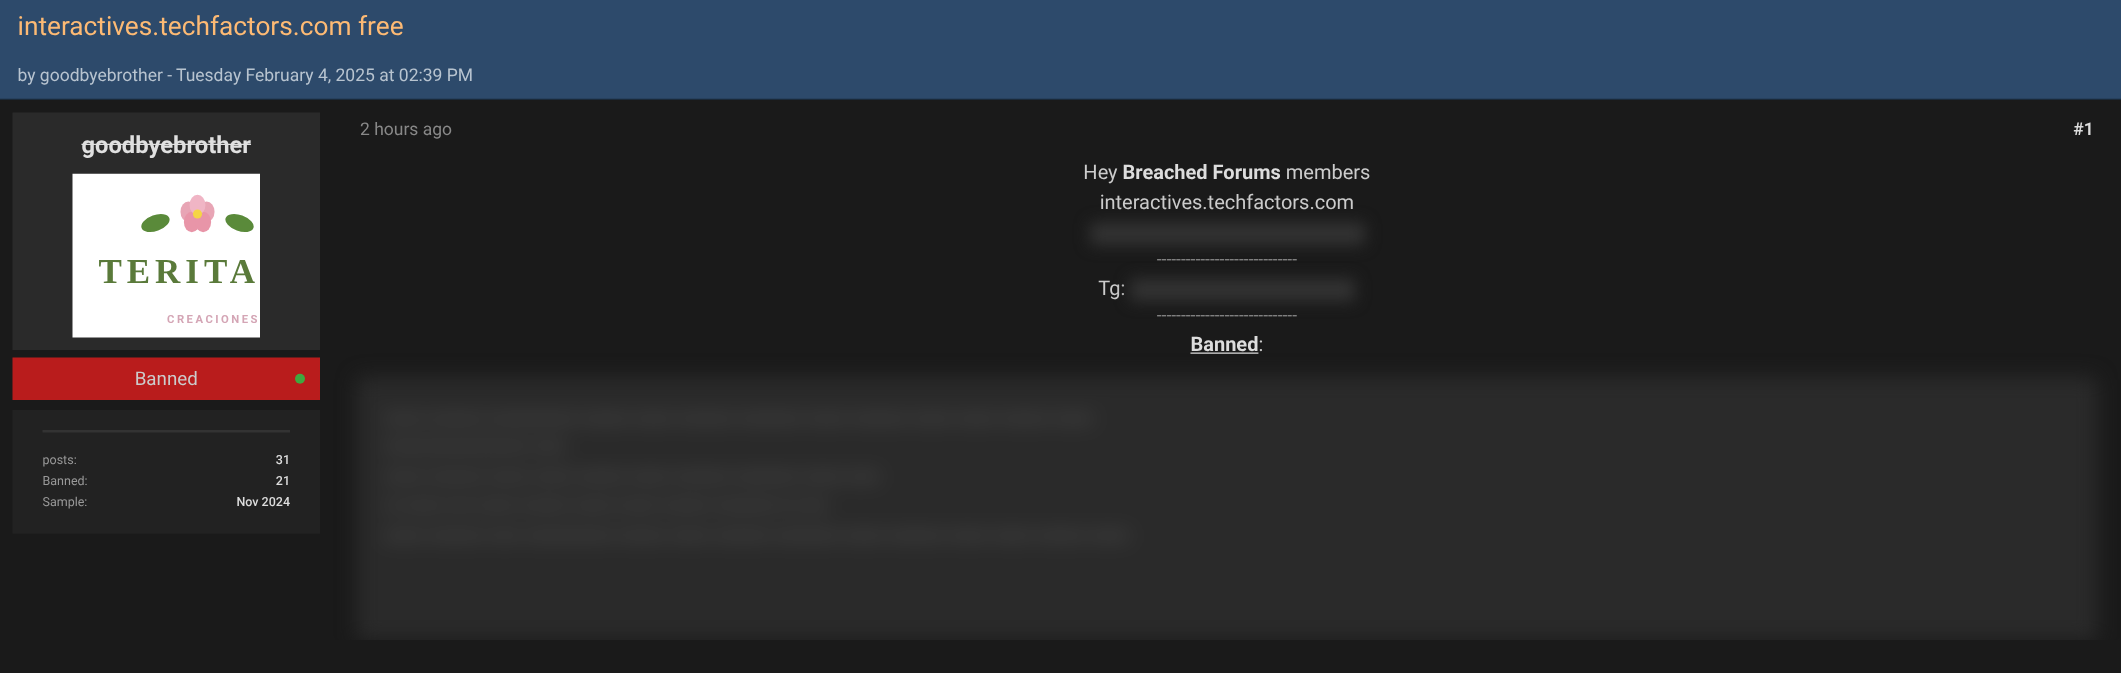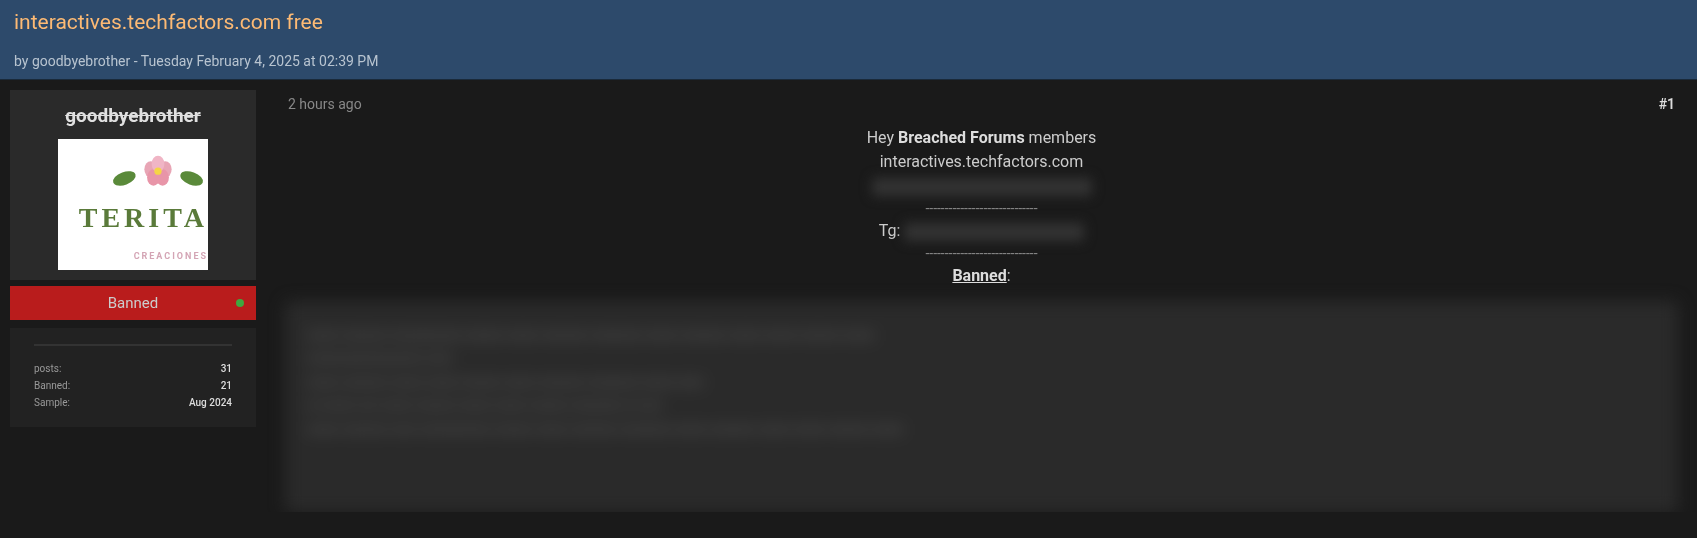--- a/index.html
+++ b/index.html
@@ -225,21 +225,21 @@
       <div class="stat-row">
         <span class="stat-label">posts:</span>
         <span class="stat-value">31</span>
       </div>
       <div class="stat-row">
         <span class="stat-label">Banned:</span>
         <span class="stat-value">21</span>
       </div>
       <div class="stat-row">
         <span class="stat-label">Sample:</span>
-        <span class="stat-value">Aug 2024</span>
+        <span class="stat-value">Nov 2024</span>
       </div>
     </div>
   </div>
 
   <div class="post-panel">
     <div class="post-meta-row">
       <span>2 hours ago</span>
       <span class="post-number">#1</span>
     </div>
     <div class="post-body">

